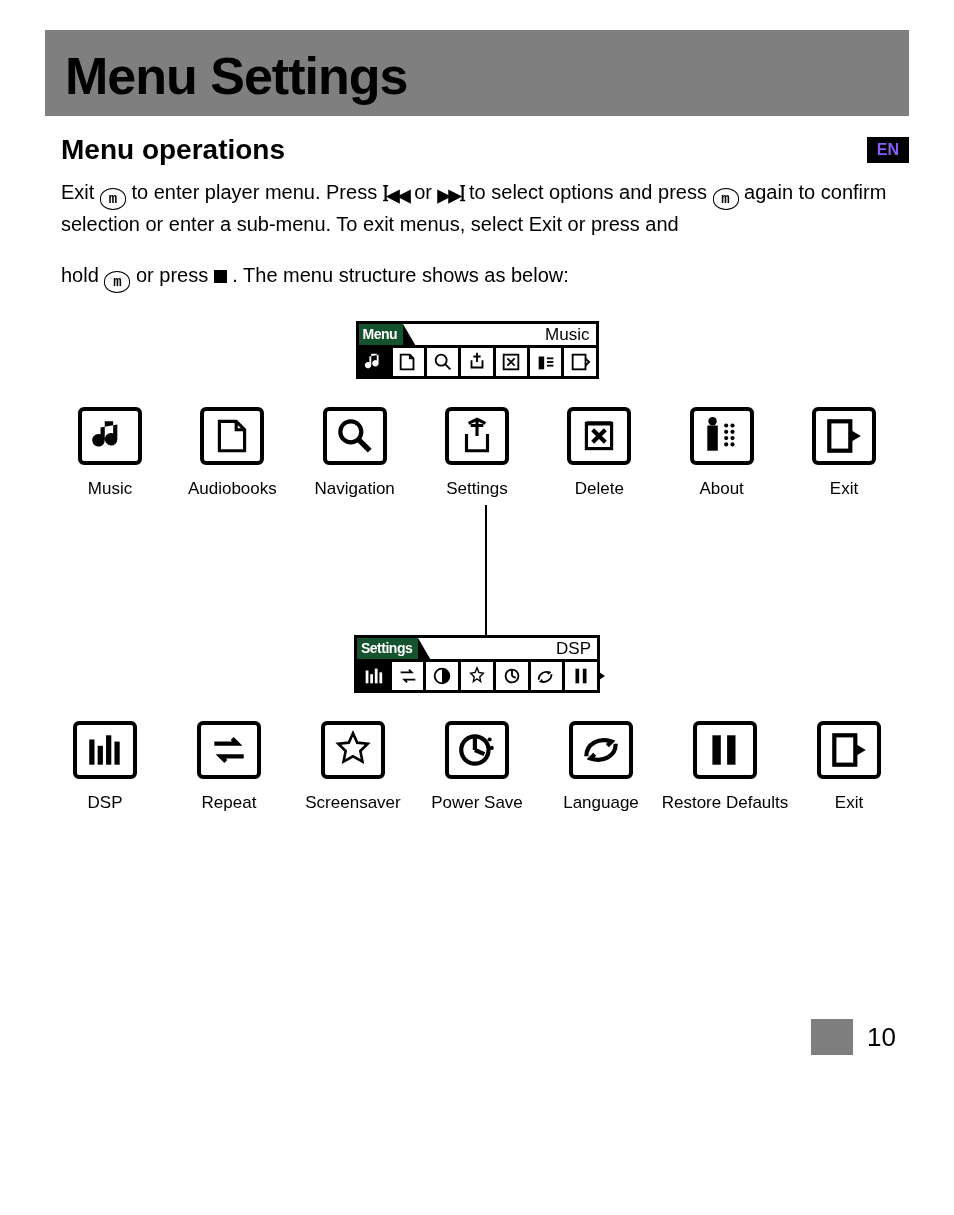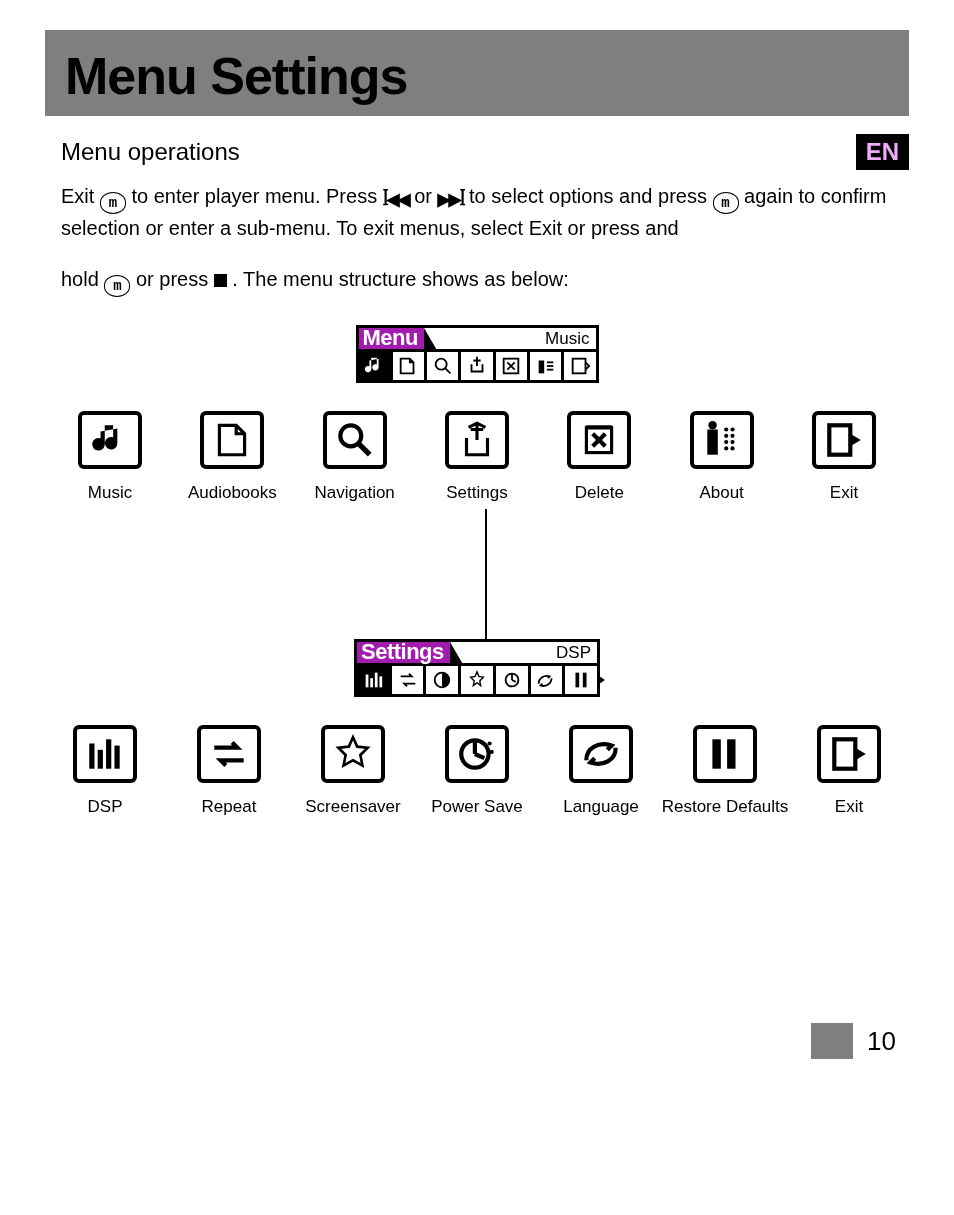--- a/index.html
+++ b/index.html
@@ -29,27 +29,27 @@
     letter-spacing: -1px;
   }
   .section-row {
     display: flex;
     justify-content: space-between;
     align-items: center;
     margin-bottom: 12px;
     padding-left: 16px;
   }
   .section-title {
-    font-size: 24px;
-    font-weight: 400;
+    font-size: 28px;
+    font-weight: 700;
   }
   .lang-badge {
     background: #000;
-    color: #f0abfc;
-    font-size: 24px;
+    color: #8b5cf6;
+    font-size: 16px;
     font-weight: 700;
     padding: 4px 10px;
   }
   .body-text {
     font-size: 20px;
     line-height: 1.45;
     padding: 0 16px;
   }
   .m-icon {
     display: inline-flex;
@@ -98,25 +98,25 @@
   }
   .lcd-screen.settings { width: 246px; }
   .lcd-top {
     display: flex;
     justify-content: space-between;
     align-items: flex-start;
     height: 24px;
     border-bottom: 3px solid #000;
   }
   .lcd-tab {
-    background: #a21caf;
+    background: #14532d;
     color: #fff;
     font-weight: bold;
     padding: 0 6px 1px 4px;
-    font-size: 22px;
+    font-size: 14px;
     position: relative;
     height: 100%;
     display: flex;
     align-items: center;
     font-family: Arial, sans-serif;
     letter-spacing: -0.5px;
     text-align: center;
   }
   .lcd-tab::after {
     content: "";

